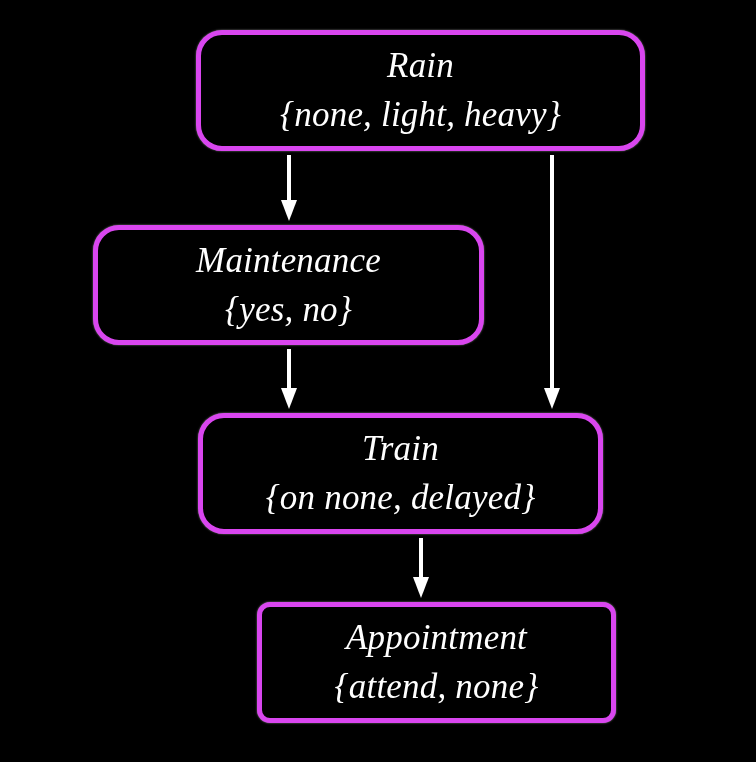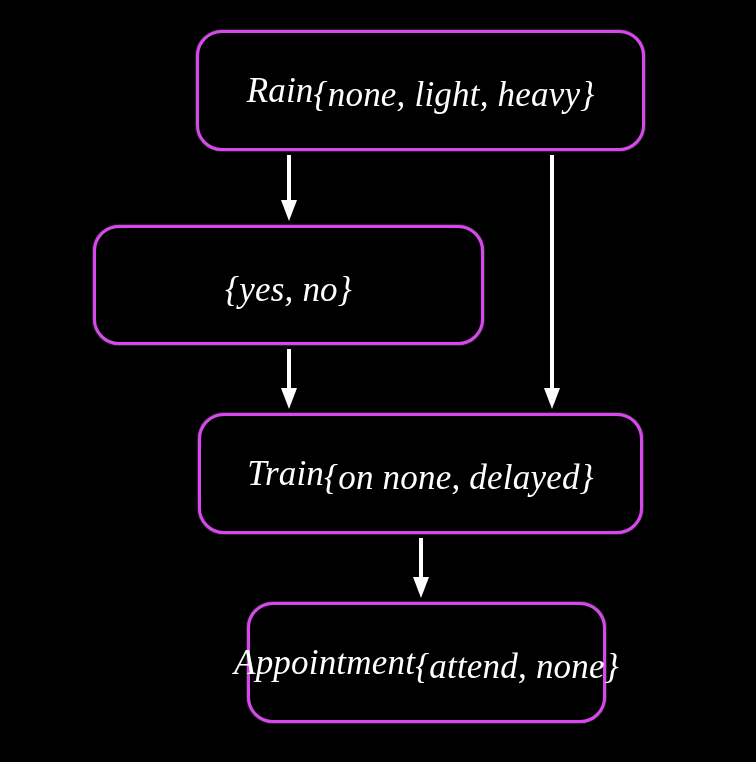--- a/index.html
+++ b/index.html
@@ -11,25 +11,25 @@
     position: relative;
     width: 756px;
     height: 762px;
     background: #000000;
     overflow: hidden;
     font-family: "Liberation Serif", "DejaVu Serif", serif;
   }
   .node {
     position: absolute;
     box-sizing: border-box;
-    border: 3px solid #d946ef;
+    border: 5px solid #d946ef;
     border-radius: 26px;
     background: #000000;
     display: flex;
-    flex-direction: row;
+    flex-direction: column;
     align-items: center;
     justify-content: center;
     color: #ffffff;
     text-align: center;
     line-height: 1.14;
     box-shadow: 0 0 2px rgba(255,255,255,0.55);
   }
   .node-title {
     font-style: italic;
     font-size: 35px;
@@ -83,26 +83,27 @@
       <polygon points="1,39 17,39 9,60" fill="#ffffff"></polygon>
     </svg>
   </div>
 
   <div class="node" style="left:196px; top:30px; width:449px; height:121px;">
     <div class="node-title">Rain</div>
     <div class="node-states">{none, light, heavy}</div>
   </div>
 
   <div class="node" style="left:93px; top:225px; width:391px; height:120px;">
+    <div class="node-title">Maintenance</div>
     <div class="node-states">{yes, no}</div>
   </div>
 
-  <div class="node" style="left:198px; top:413px; width:445px; height:121px;">
+  <div class="node" style="left:198px; top:413px; width:405px; height:121px;">
     <div class="node-title">Train</div>
     <div class="node-states">{on none, delayed}</div>
   </div>
 
-  <div class="node" style="left:247px; top:602px; width:359px; height:121px;">
+  <div class="node" style="left:257px; top:602px; width:359px; height:121px;border-radius:13px;">
     <div class="node-title">Appointment</div>
     <div class="node-states">{attend, none}</div>
   </div>
 
 </div>
 
 </body></html>

